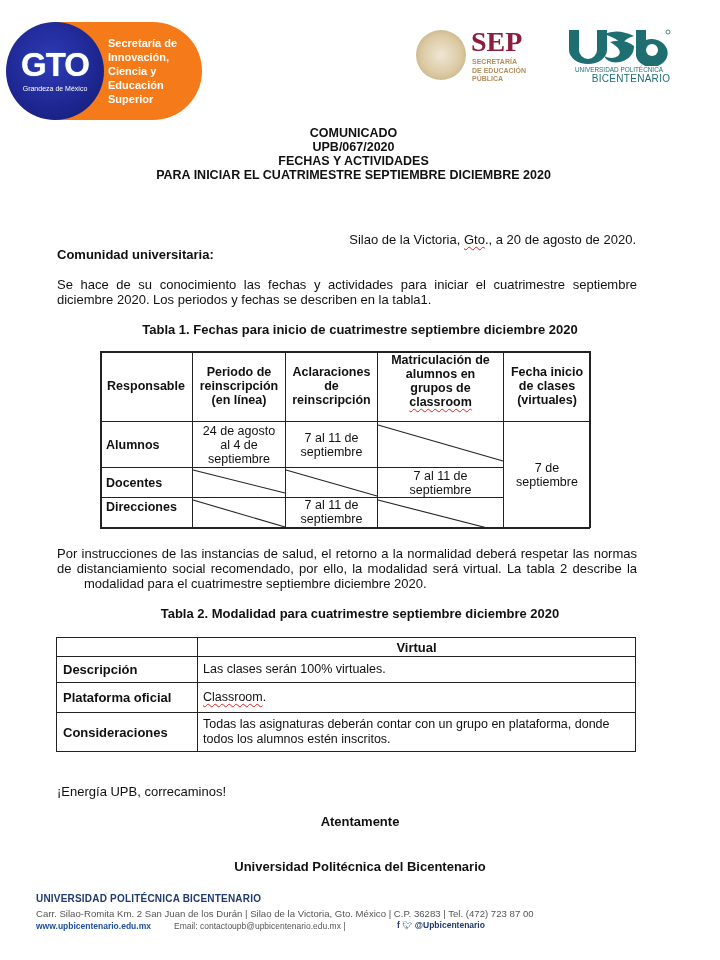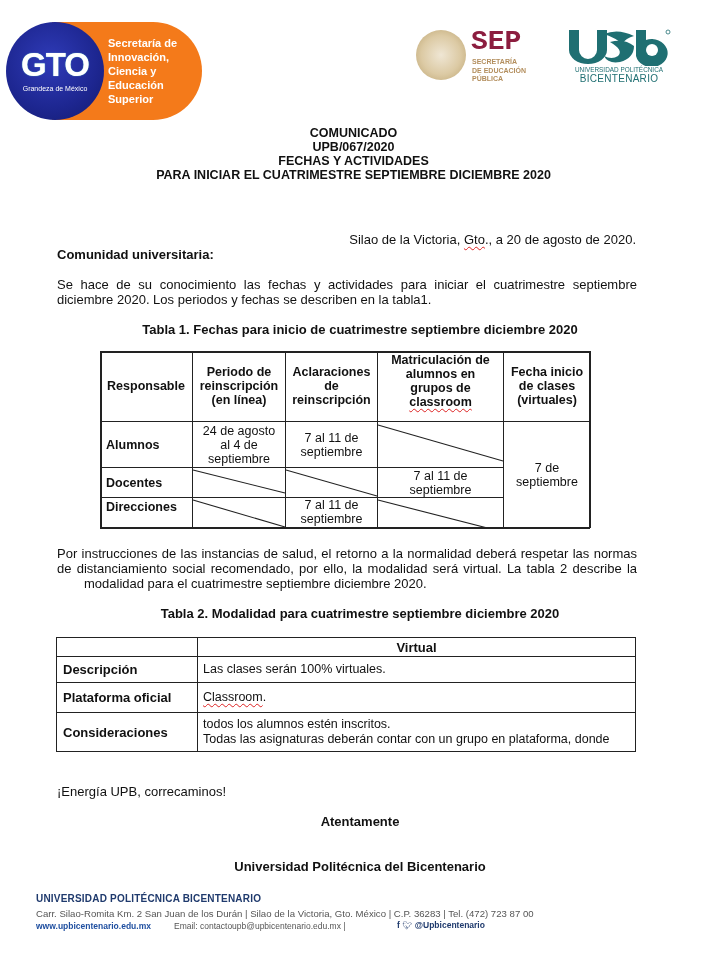--- a/index.html
+++ b/index.html
@@ -16,28 +16,28 @@
   #gto-mark { left: 14px; top: 47px; width: 82px; text-align: center; color: #fff;
               font-weight: bold; font-size: 33px; letter-spacing: -1px; line-height: 36px;
               text-shadow: 0 0 1px #9fd; }
   #gto-sub { left: 12px; top: 85px; width: 86px; text-align: center; color: #fff; font-size: 7px; }
   #gto-text { left: 108px; top: 36px; width: 92px; color: #fff; font-weight: bold;
               font-size: 11px; line-height: 14px; }
 
   
   #sep-seal { left: 416px; top: 30px; width: 50px; height: 50px; border-radius: 50%;
               background: radial-gradient(circle, #efe6d4 0%, #dccaa4 55%, #cdb88c 75%, #efe6d4 100%); }
-  #sep-title { left: 471px; top: 28px; color: #8c1d3f; font-family: Liberation Mono, monospace;
+  #sep-title { left: 471px; top: 28px; color: #8c1d3f; font-family: Liberation Serif, serif;
                font-weight: bold; font-size: 28px; line-height: 28px; }
   #sep-sub { left: 472px; top: 58px; color: #b38e5d; font-size: 7px; line-height: 8.5px; font-weight: bold; }
 
   
   #upb-mark { left: 566px; top: 28px; width: 106px; height: 38px; }
   #upb-sub1 { left: 560px; top: 66px; width: 118px; text-align: center; color: #1f6f72; font-size: 6.4px; }
-  #upb-sub2 { left: 560px; top: 73px; width: 118px; text-align: center; color: #1f6f72; font-size: 10px; letter-spacing: 0.3px; }
+  #upb-sub2 { left: 572px; top: 73px; width: 118px; text-align: center; color: #1f6f72; font-size: 10px; letter-spacing: 0.3px; }
 
   
   .title-line { left: 0; width: 707px; text-align: center; font-weight: bold; font-size: 12.5px; line-height: 14px; }
 
   .body-text { font-size: 13px; line-height: 15px; }
   .just { text-align: justify; text-align-last: justify; }
   .spell { text-decoration: underline wavy #d22; text-decoration-thickness: 1px; text-underline-offset: 2px; }
 
   
   #t1 { left: 100px; top: 351px; width: 490px; height: 177px; }
@@ -205,22 +205,22 @@
   <div class="c2" style="top:19px; height:25px;">Las clases serán 100% virtuales.</div>
 
   <div class="c1" style="top:45px; height:29px;">Plataforma oficial</div>
   <div class="c2" style="top:45px; height:29px;">
       <span class="spell">Classroom</span>
       <span>.</span>
     </div>
 
   <div class="c1" style="top:75px; height:38px;">Consideraciones</div>
   <div class="c2" style="top:75px; height:38px; flex-direction:column; align-items:flex-start; justify-content:center;">
+    <div>Todas las asignaturas deberán contar con un grupo en plataforma, donde</div>
     <div>todos los alumnos estén inscritos.</div>
-    <div>Todas las asignaturas deberán contar con un grupo en plataforma, donde</div>
   </div>
 </div>
 
 <div class="abs body-text" style="left:57px; top:784px;">¡Energía UPB, correcaminos!</div>
 <div class="abs body-text" style="left:0; width:720px; text-align:center; top:814px; font-weight:bold;">Atentamente</div>
 <div class="abs body-text" style="left:0; width:720px; text-align:center; top:859px; font-weight:bold;">Universidad Politécnica del Bicentenario</div>
 
 <div class="abs" id="foot-name">UNIVERSIDAD POLITÉCNICA BICENTENARIO</div>
 <div class="abs" id="foot-addr">Carr. Silao-Romita Km. 2 San Juan de los Durán  |  Silao de la Victoria, Gto. México  |  C.P. 36283  |  Tel. (472) 723 87 00</div>
 <div class="abs" id="foot-web">www.upbicentenario.edu.mx</div>

